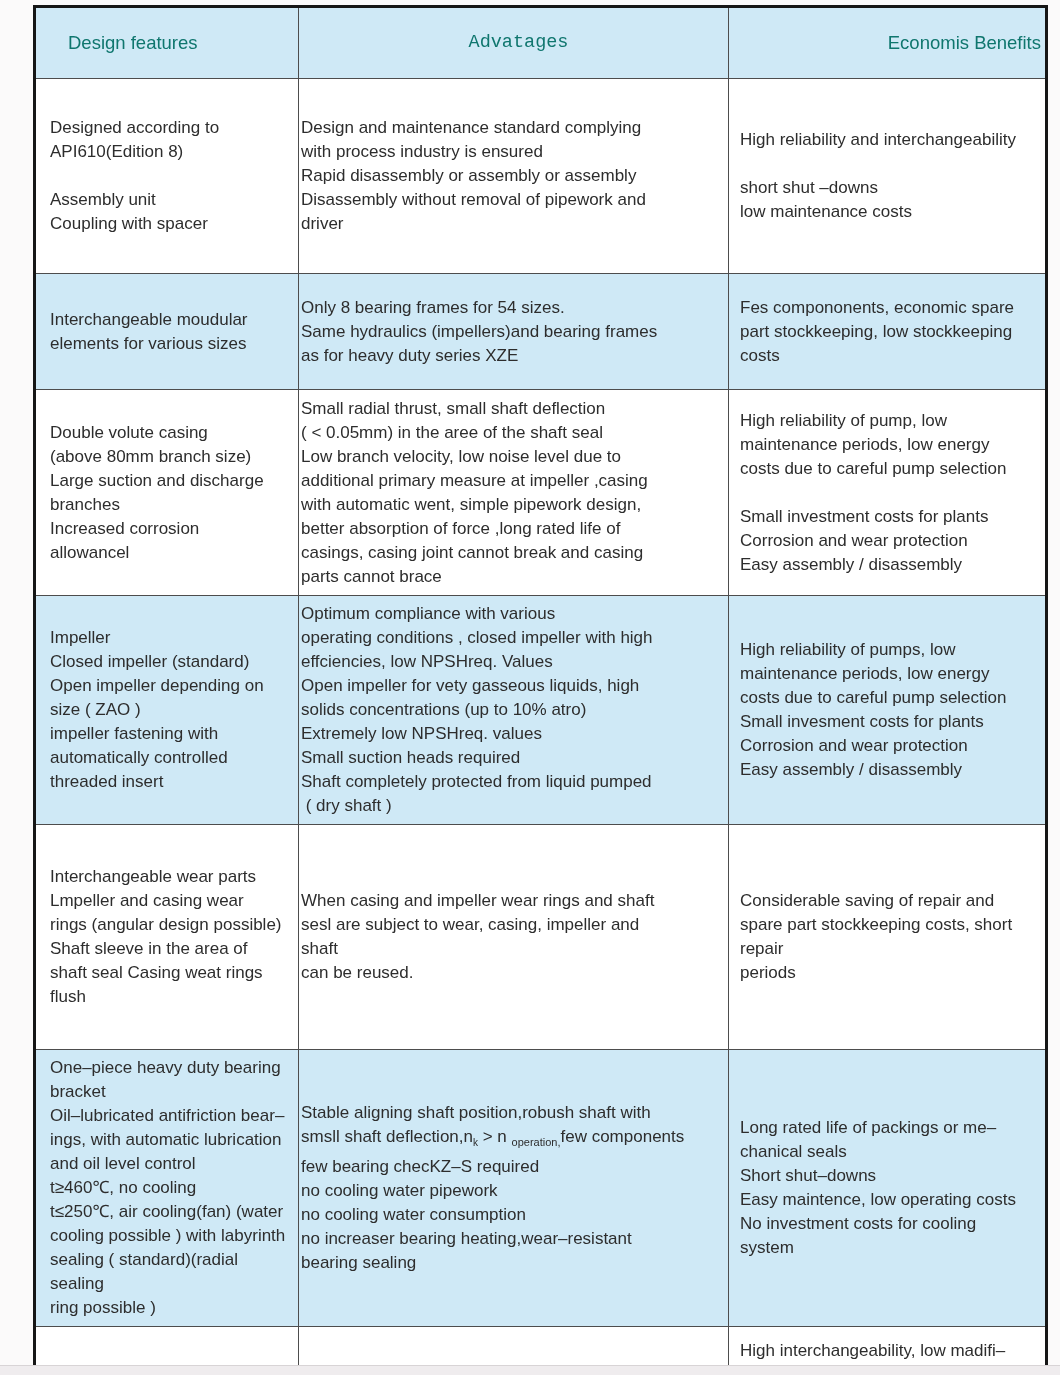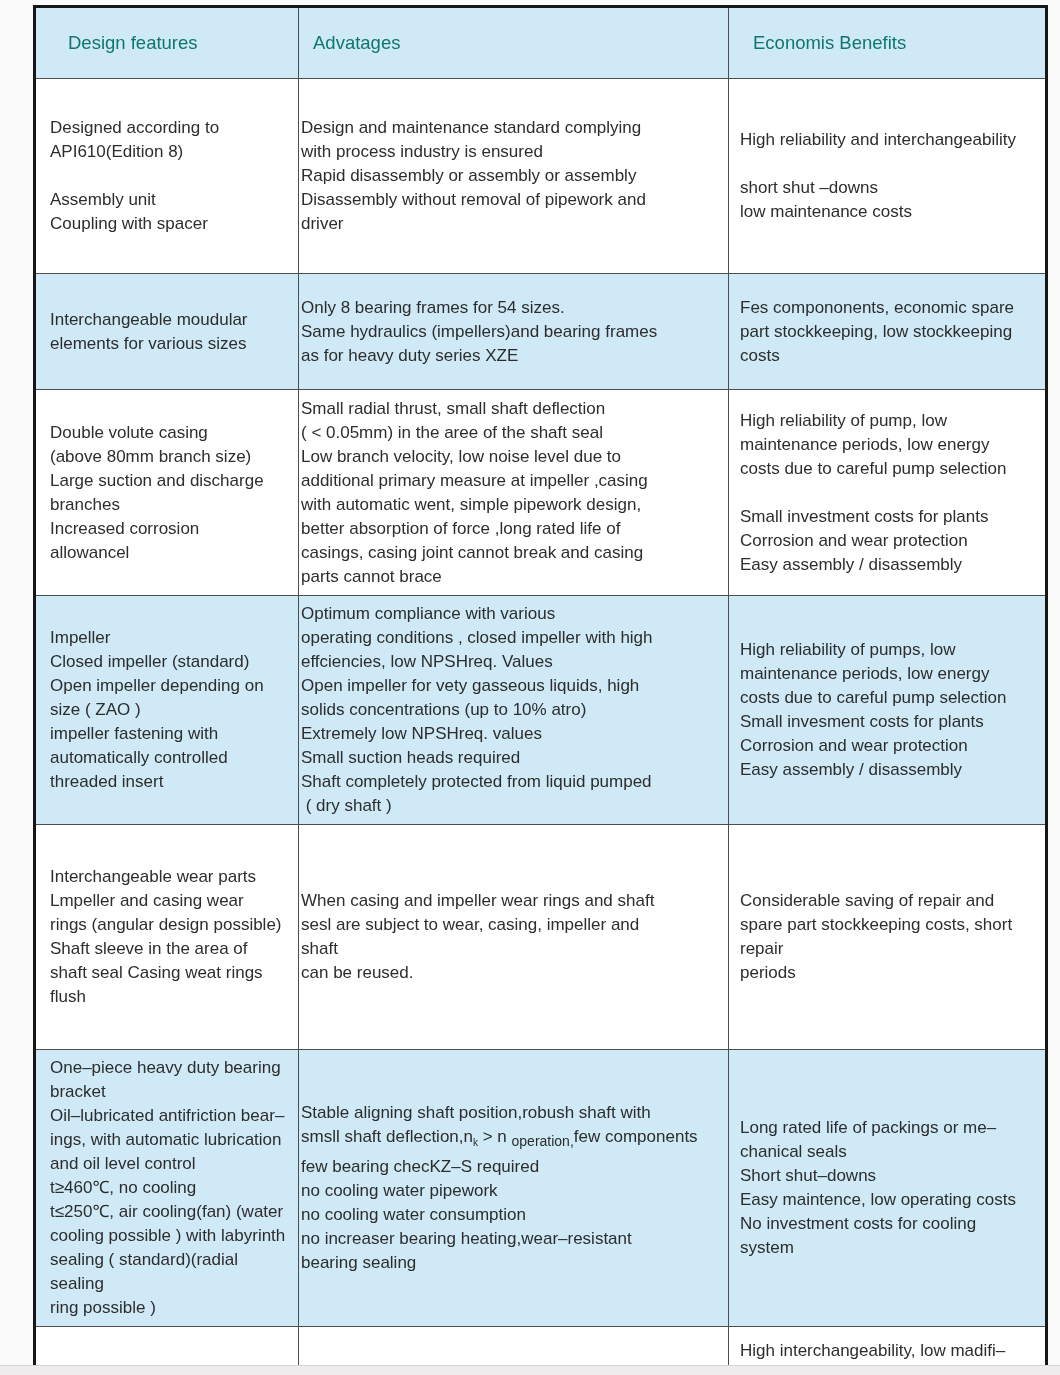--- a/index.html
+++ b/index.html
@@ -36,35 +36,35 @@
     padding:6px 4px 6px 14px;
   }
   th{
     height:58px;
     background:#cfe9f6;
     font-size:18.5px;
     color:#0f766e;
     font-weight:400;
   }
   th.h1{text-align:left;padding-left:32px;}
-  th.h2{text-align:left;}
-  th.h3{text-align:left;padding-left:24px;}
+  th.h2{text-align:center;font-family:Liberation Mono, monospace;}
+  th.h3{text-align:right;padding-left:24px;}
   tr.alt td{background:#cfe9f6;}
   .cell-text{white-space:pre-line;}
   td.adv{padding-left:2px;padding-right:8px;}
   td.ben{padding-left:11px;padding-right:4px;}
   tr.r1{height:195px;}
   tr.r2{height:116px;}
   tr.r3{height:206px;}
   tr.r4{height:228px;}
   tr.r5{height:225px;}
   tr.r6{height:246px;}
   tr.r7{height:121px;}
   sub.k{font-size:10px;}
-  sub.tiny{font-size:14px;letter-spacing:0;}
+  sub.tiny{font-size:11px;letter-spacing:0;}
 </style>
 </head>
 <body>
 
 <table class="spec">
   <colgroup>
       <col class="c1">
       <col class="c2">
       <col class="c3">
     </colgroup>

